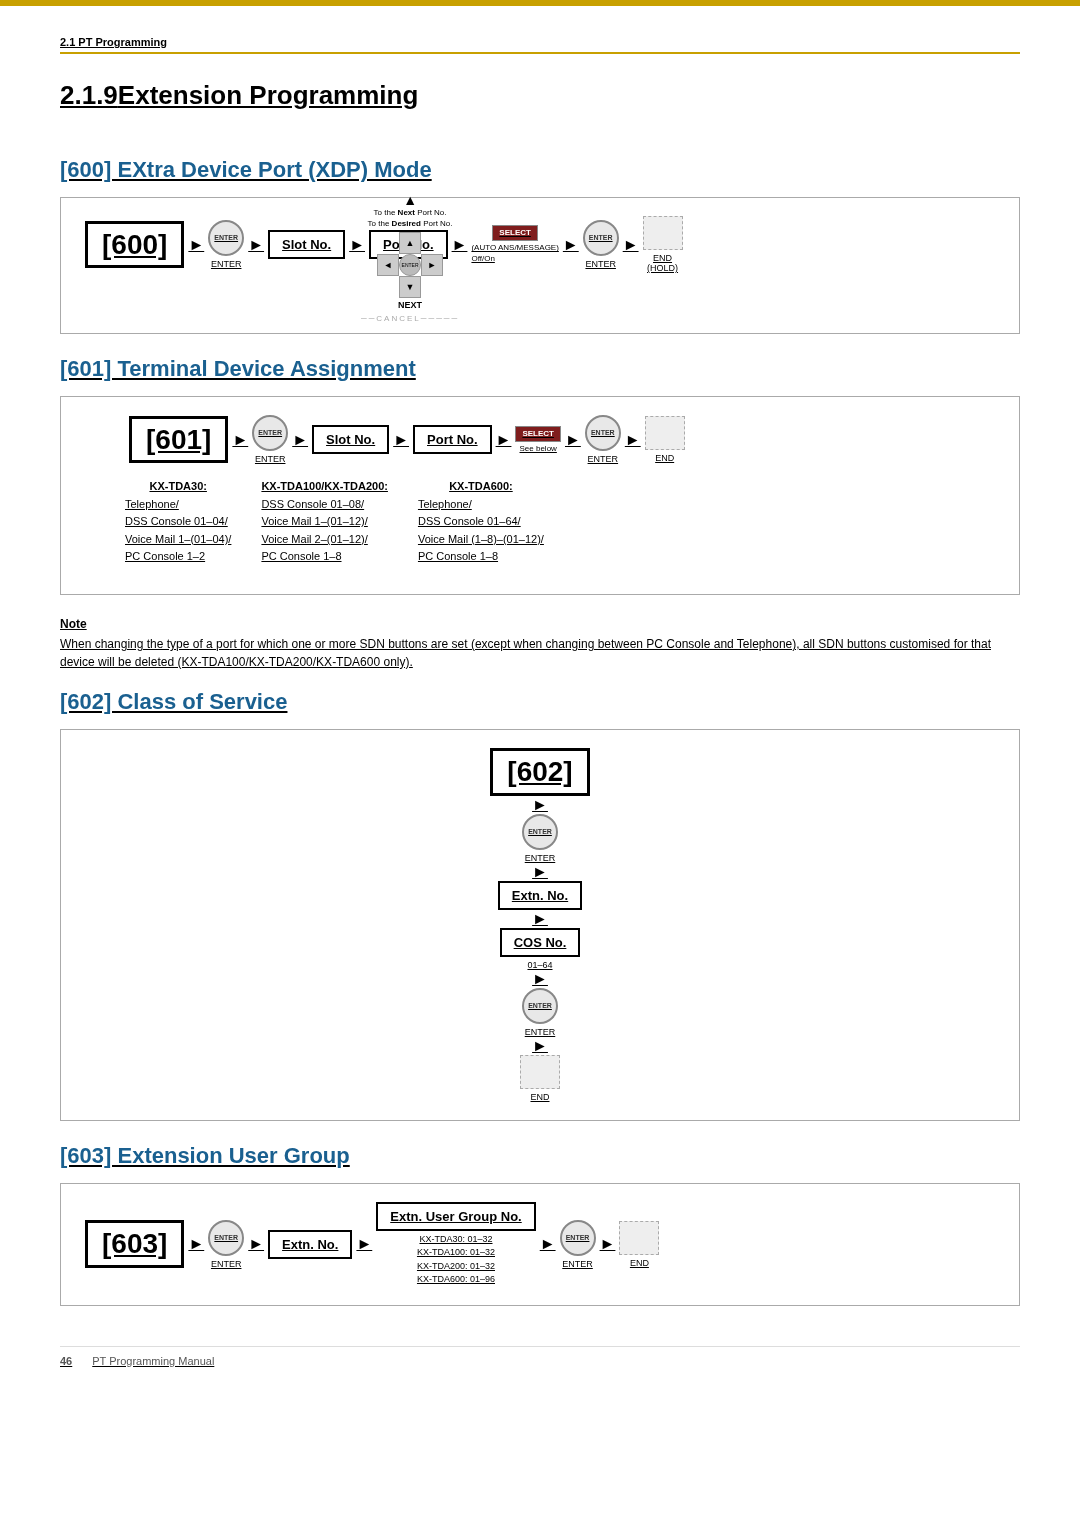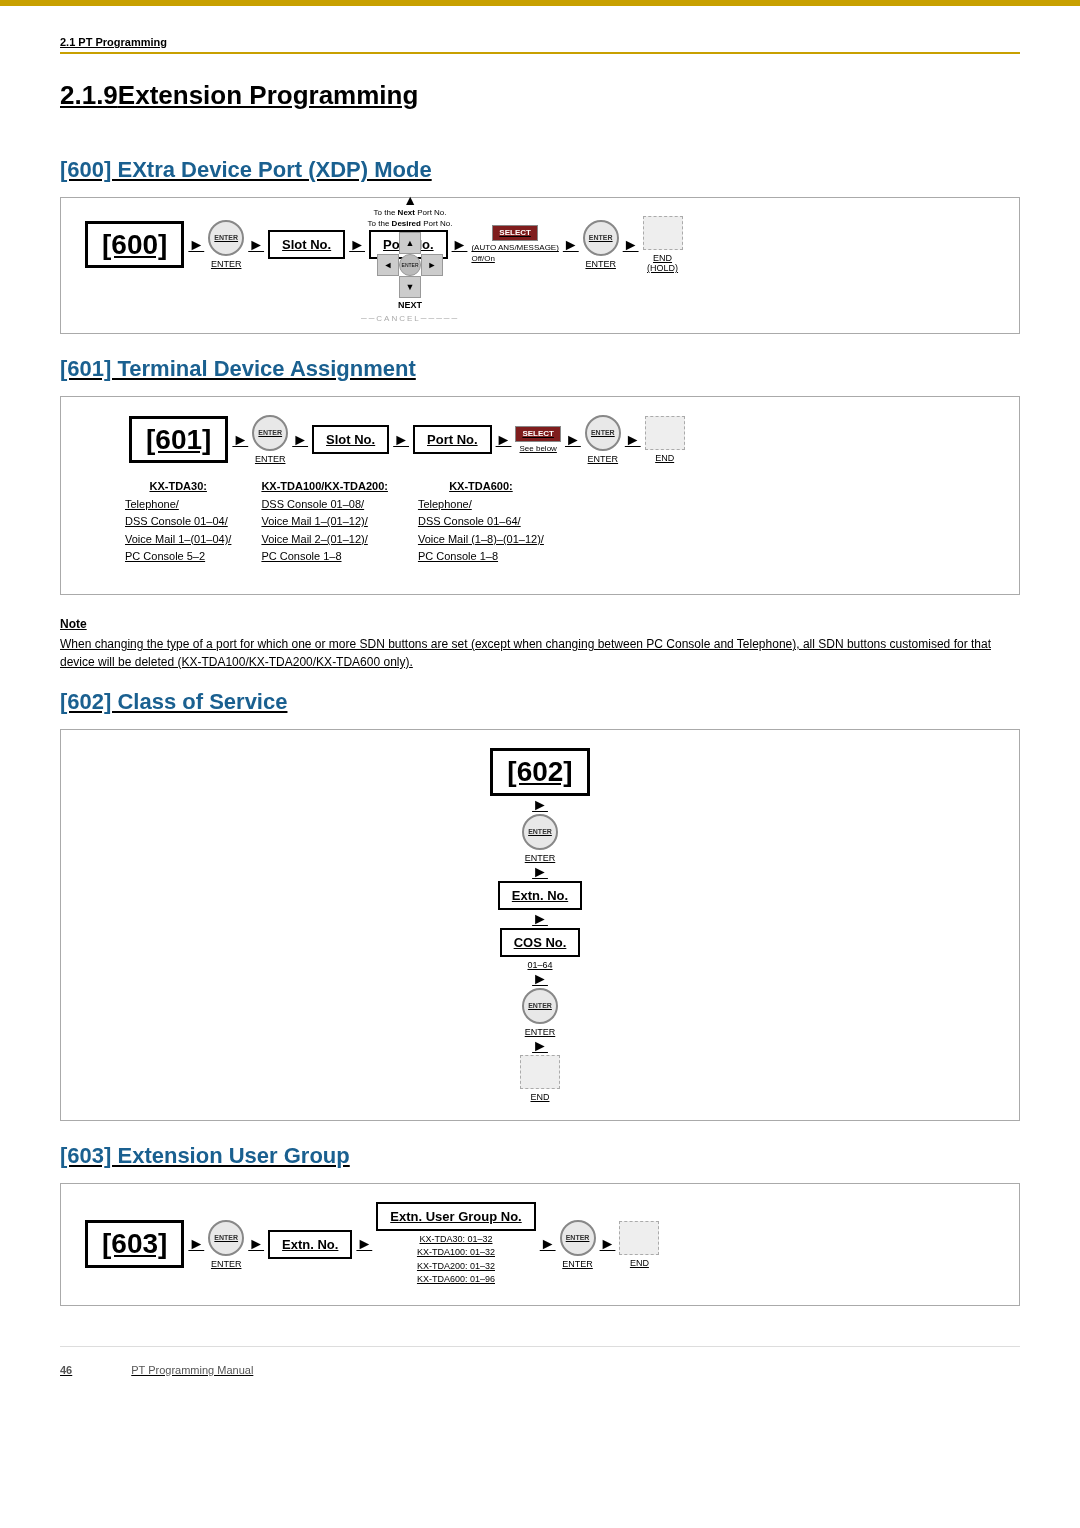--- a/index.html
+++ b/index.html
@@ -182,24 +182,23 @@
       font-weight: bold;
       font-size: 11px;
       text-align: center;
     }
 
     .page-footer {
       display: flex;
       align-items: center;
       margin-top: 40px;
       border-top: 1px solid #ddd;
-      padding-top: 17px;
+      padding-top: 8px;
       font-size: 11px;
       color: #555;
-      gap: 39px;
     }
 
     .footer-page {
       margin-right: 20px;
       font-weight: bold;
     }
   </style>
 </head>
 <body>
 
@@ -349,21 +348,21 @@
 
     </div>
 
     <div class="device-table">
 
       <div class="device-col">
         <div class="device-col-title">KX-TDA30:</div>
         <div>Telephone/</div>
         <div>DSS Console 01–04/</div>
         <div>Voice Mail 1–(01–04)/</div>
-        <div>PC Console 5–2</div>
+        <div>PC Console 1–2</div>
       </div>
 
       <div class="device-col">
         <div class="device-col-title">KX-TDA100/KX-TDA200:</div>
         <div>DSS Console 01–08/</div>
         <div>Voice Mail 1–(01–12)/</div>
         <div>Voice Mail 2–(01–12)/</div>
         <div>PC Console 1–8</div>
       </div>
 

